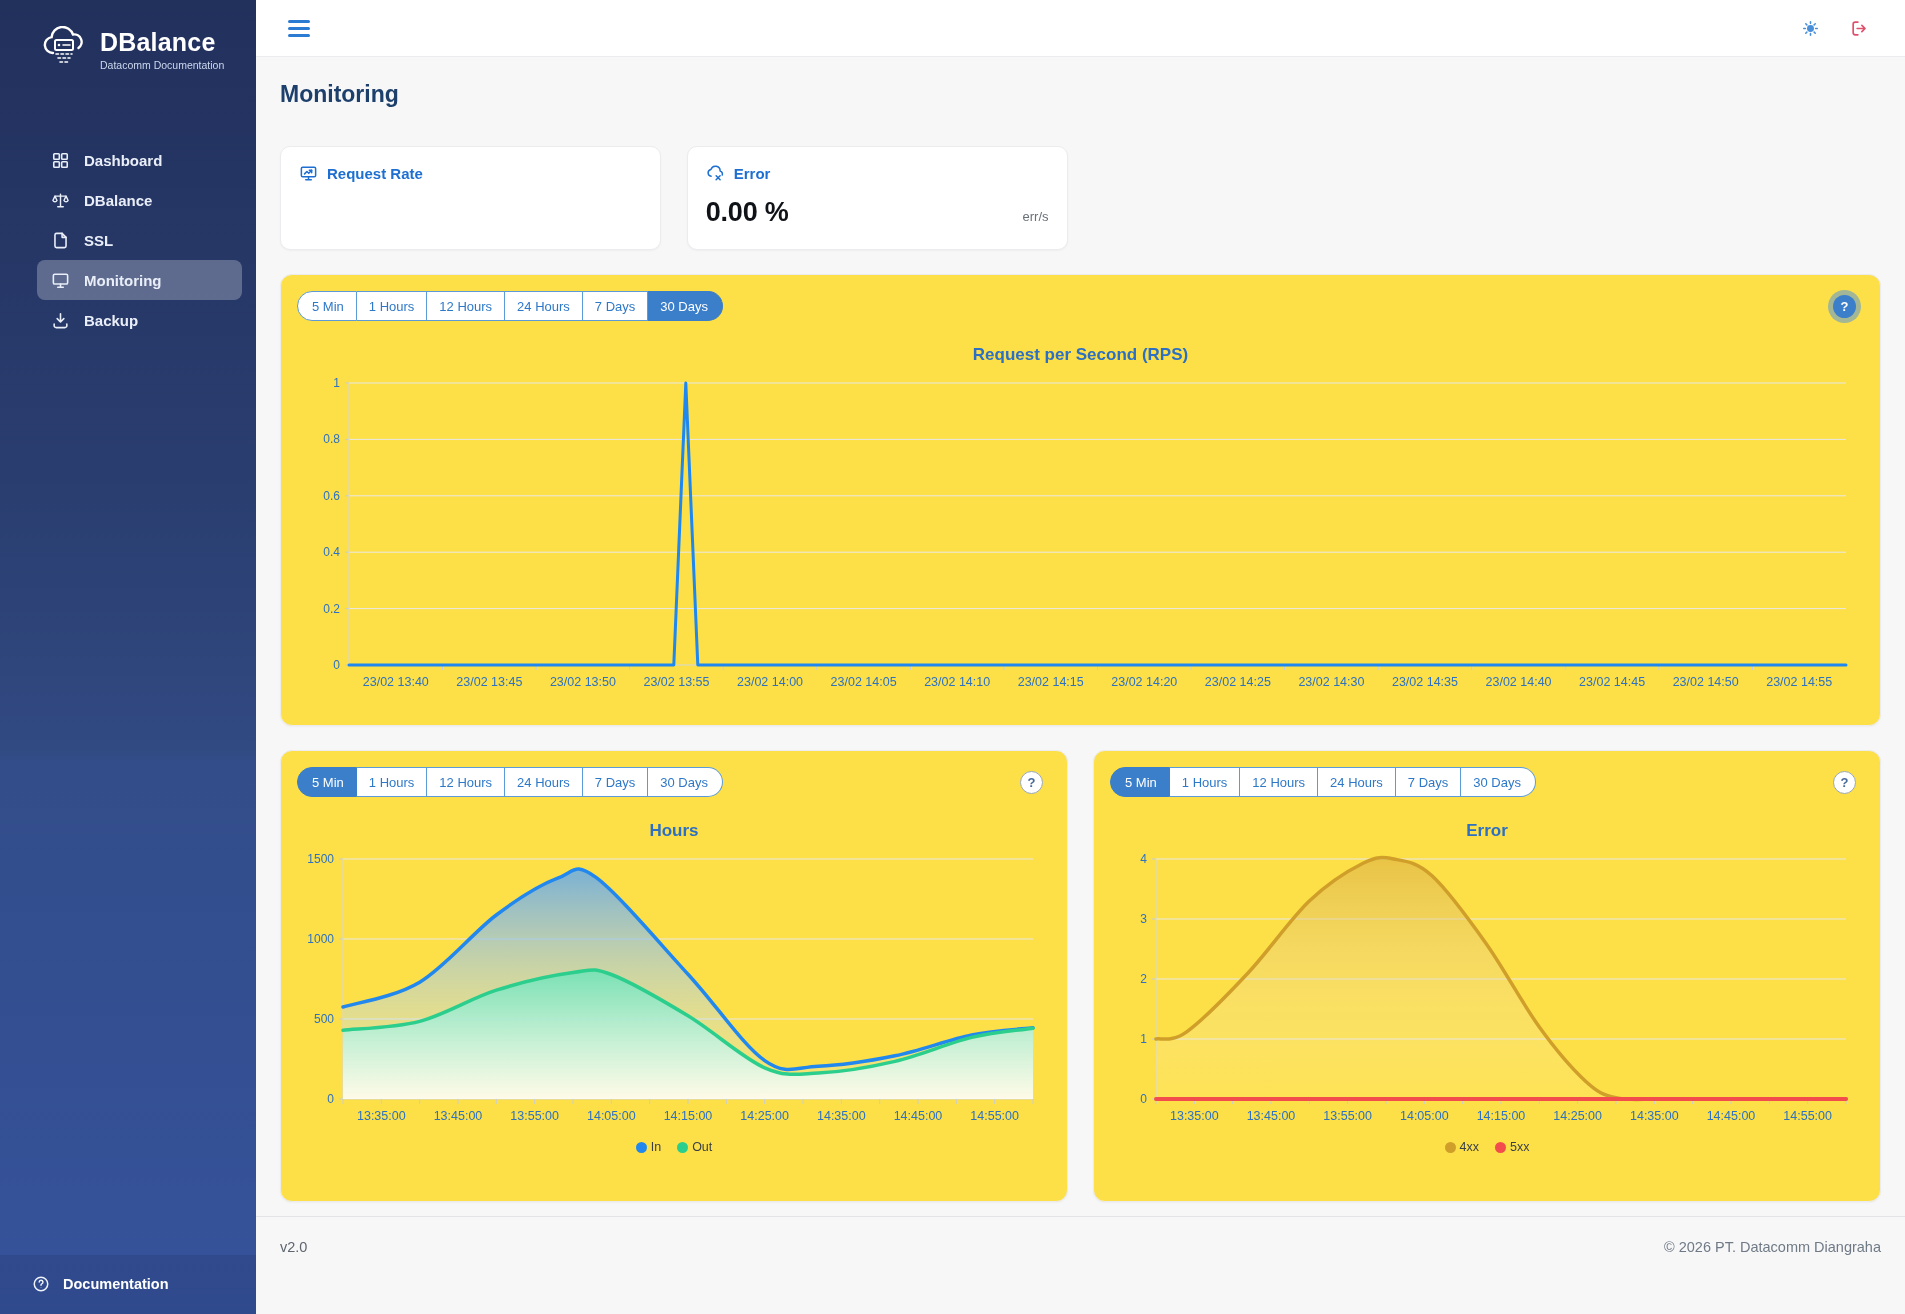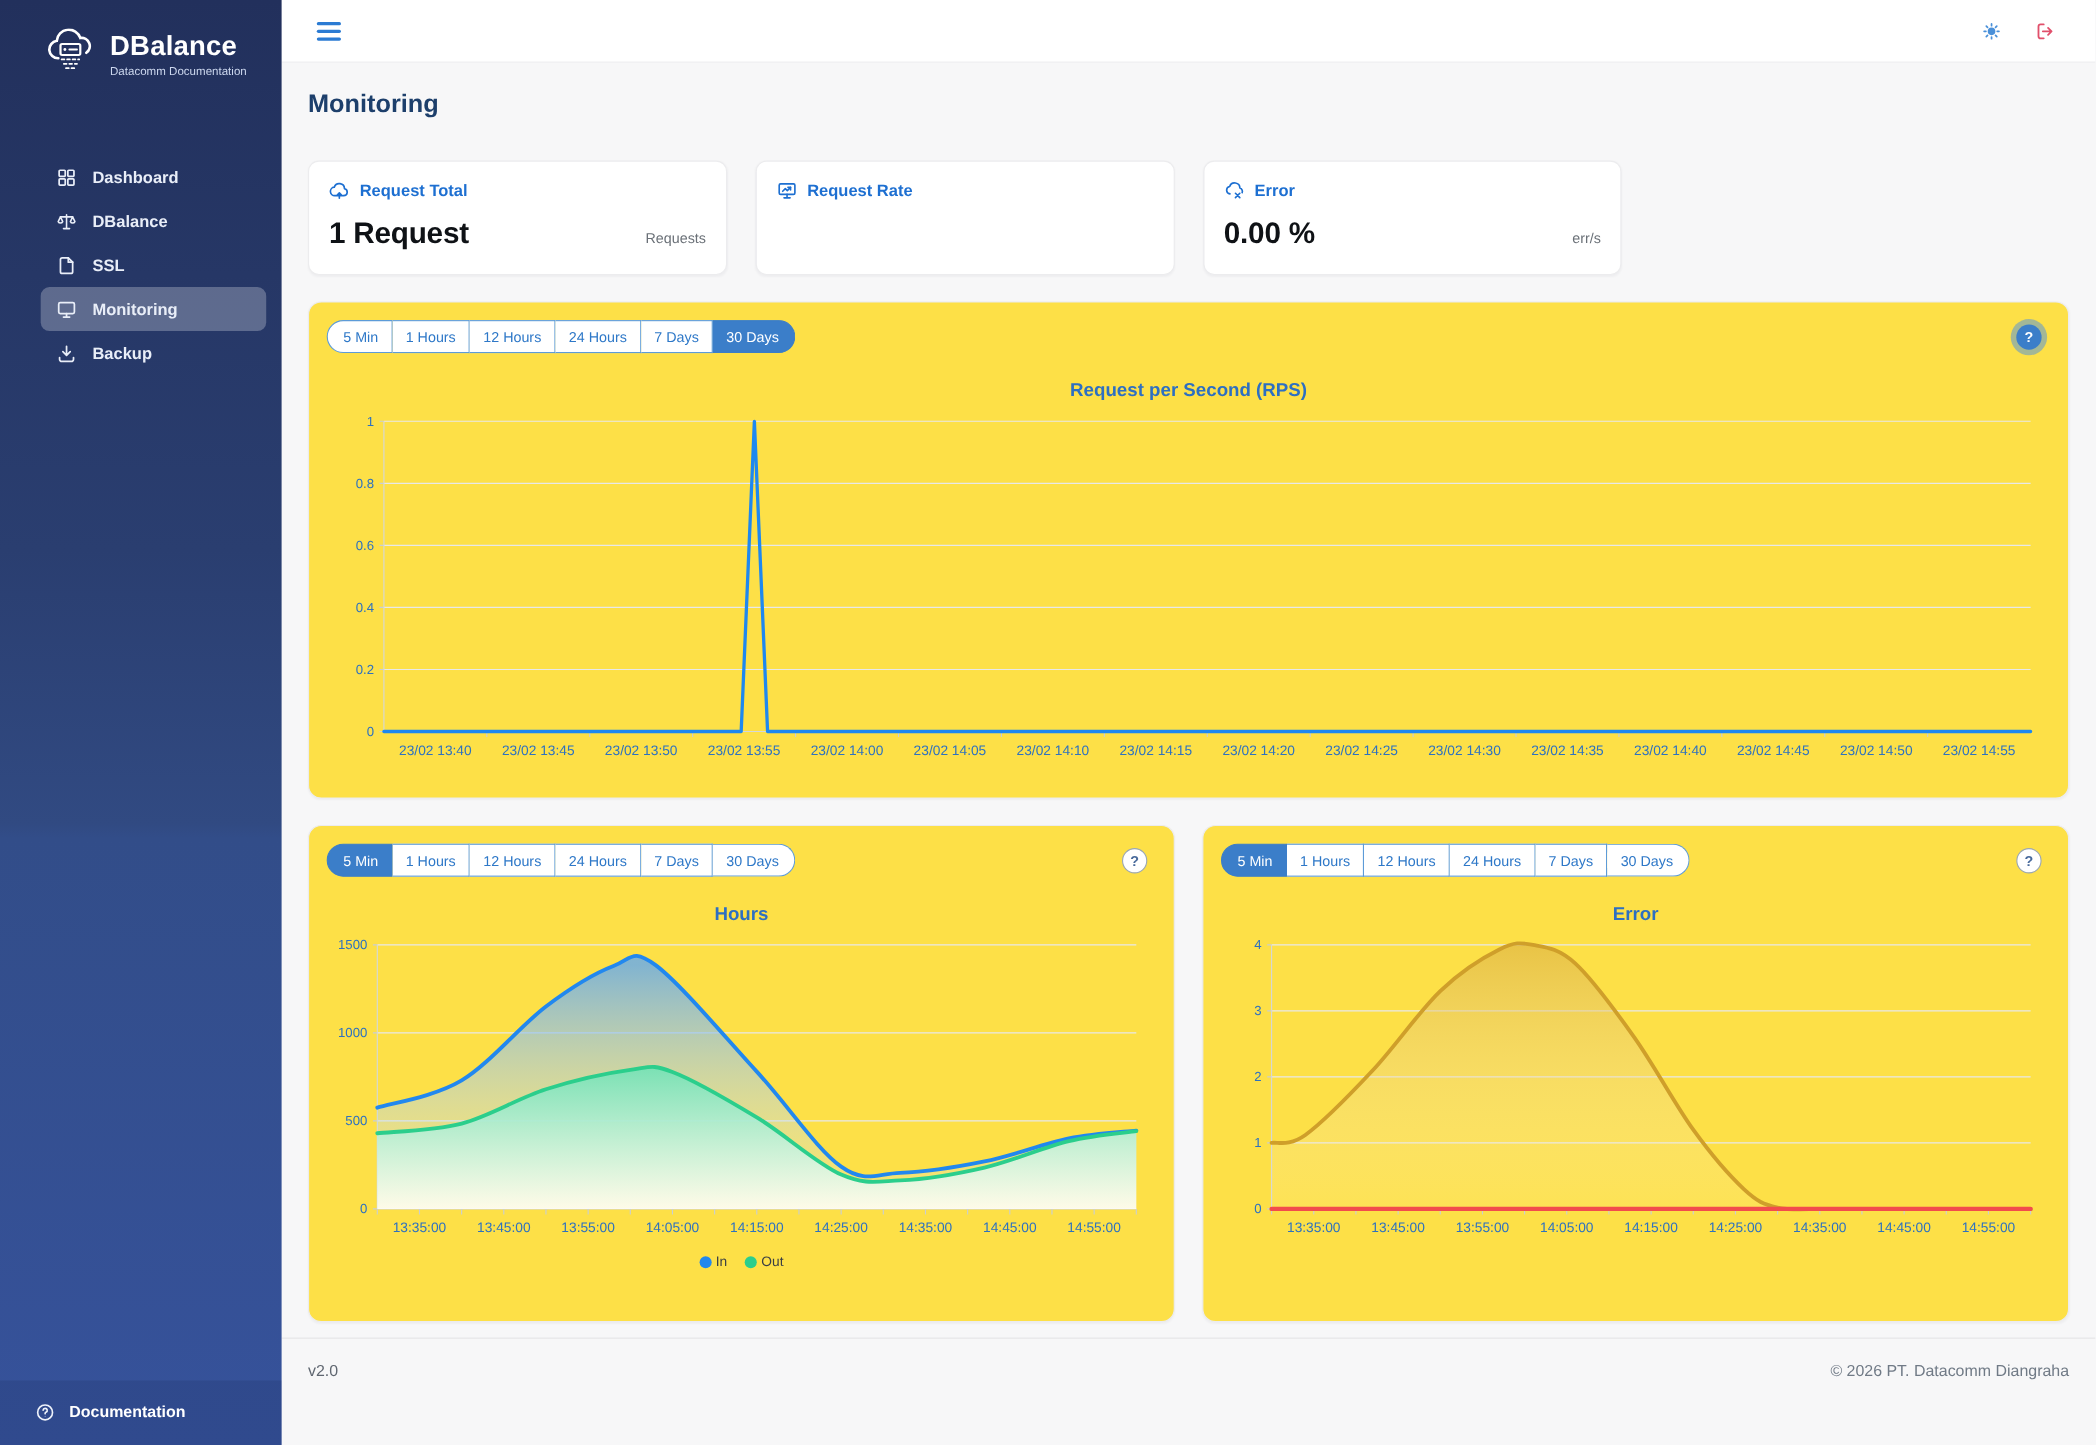--- a/index.html
+++ b/index.html
@@ -186,35 +186,20 @@
           </svg>
         </span>
       </div>
     </header>
 
     <main class="content">
       <h1 class="page-title">Monitoring</h1>
 
 
       <div class="cards" id="stat-cards">
-          <div class="card">
-            <div class="card-head">
-              <span class="ci">
-                <svg viewBox="0 0 24 24" fill="none" stroke="currentColor" stroke-width="1.9" stroke-linecap="round" stroke-linejoin="round">
-                  <path d="M7 17.5h10a4 4 0 0 0 .9-7.9A6 6 0 0 0 6.2 7.8 4.6 4.6 0 0 0 7 17.5z"></path>
-                  <path d="M12 20.5v-6M9.8 16.5l2.2-2.2 2.2 2.2"></path>
-                </svg>
-              </span>
-              <span>Request Total</span>
-            </div>
-            <div class="card-body">
-              <span class="card-value">1 Request</span>
-              <span class="card-unit">Requests</span>
-            </div>
-          </div>
           <div class="card">
             <div class="card-head">
               <span class="ci">
                 <svg viewBox="0 0 24 24" fill="none" stroke="currentColor" stroke-width="1.9" stroke-linecap="round" stroke-linejoin="round">
                   <rect x="3" y="4" width="18" height="12" rx="1.6"></rect>
                   <path d="M7 12.5l3-3 2.3 2.3L16 8"></path>
                   <path d="M16 11V8h-3"></path>
                   <path d="M8.5 20h7M12 16v4"></path>
                 </svg>
               </span>
@@ -444,20 +429,30 @@
                 <text x="314.3333333333333" y="273" text-anchor="middle" font-size="12.5" fill="#2d71c0" font-family="Liberation Sans, sans-serif">14:05:00</text>
                 <text x="391" y="273" text-anchor="middle" font-size="12.5" fill="#2d71c0" font-family="Liberation Sans, sans-serif">14:15:00</text>
                 <text x="467.6666666666667" y="273" text-anchor="middle" font-size="12.5" fill="#2d71c0" font-family="Liberation Sans, sans-serif">14:25:00</text>
                 <text x="544.3333333333333" y="273" text-anchor="middle" font-size="12.5" fill="#2d71c0" font-family="Liberation Sans, sans-serif">14:35:00</text>
                 <text x="621" y="273" text-anchor="middle" font-size="12.5" fill="#2d71c0" font-family="Liberation Sans, sans-serif">14:45:00</text>
                 <text x="697.6666666666666" y="273" text-anchor="middle" font-size="12.5" fill="#2d71c0" font-family="Liberation Sans, sans-serif">14:55:00</text>
                 <path d="M46 192C51.1 190.8 61.3 195.8 76.7 184.8C92.0 173.8 117.6 147.8 138.0 126.0C158.4 104.2 180.2 72.3 199.3 54.0C218.5 35.7 238.9 23.2 253.0 16.2C267.1 9.2 272.2 9.9 283.7 12.0C295.2 14.1 306.7 14.8 322.0 28.8C337.3 42.8 357.8 70.8 375.7 96.0C393.6 121.2 412.7 157.0 429.3 180.0C445.9 203.0 462.6 222.2 475.3 234.0C488.1 245.8 493.2 247.8 506.0 250.8C518.8 253.8 532.8 251.8 552.0 252.0C571.2 252.2 590.3 252.0 621.0 252.0C651.7 252.0 716.8 252.0 736.0 252.0 L 736.0 252 L 46.0 252 Z" fill="url(#g-error-0)" stroke="none"></path>
                 <path d="M46 192C51.1 190.8 61.3 195.8 76.7 184.8C92.0 173.8 117.6 147.8 138.0 126.0C158.4 104.2 180.2 72.3 199.3 54.0C218.5 35.7 238.9 23.2 253.0 16.2C267.1 9.2 272.2 9.9 283.7 12.0C295.2 14.1 306.7 14.8 322.0 28.8C337.3 42.8 357.8 70.8 375.7 96.0C393.6 121.2 412.7 157.0 429.3 180.0C445.9 203.0 462.6 222.2 475.3 234.0C488.1 245.8 493.2 247.8 506.0 250.8C518.8 253.8 532.8 251.8 552.0 252.0C571.2 252.2 590.3 252.0 621.0 252.0C651.7 252.0 716.8 252.0 736.0 252.0" fill="none" stroke="#cf9f2a" stroke-width="3.5" stroke-linecap="round" stroke-linejoin="round"></path>
                 <path d="M46.0 252.0 L 736.0 252.0" fill="none" stroke="#f24c4c" stroke-width="4" stroke-linecap="round" stroke-linejoin="round"></path>
               </svg></div>
+          <div class="legend" id="legend-error">
+              <span class="legend-item">
+                <span class="legend-dot" style="background: rgb(207, 159, 42);"></span>
+                <span>4xx</span>
+              </span>
+              <span class="legend-item">
+                <span class="legend-dot" style="background: rgb(242, 76, 76);"></span>
+                <span>5xx</span>
+              </span>
+            </div>
         </section>
       </div>
 
       <footer class="footer">
         <span class="footer-left">v2.0</span>
         <span class="footer-right">© 2026 PT. Datacomm Diangraha</span>
       </footer>
     </main>
   </div>
 </div>

